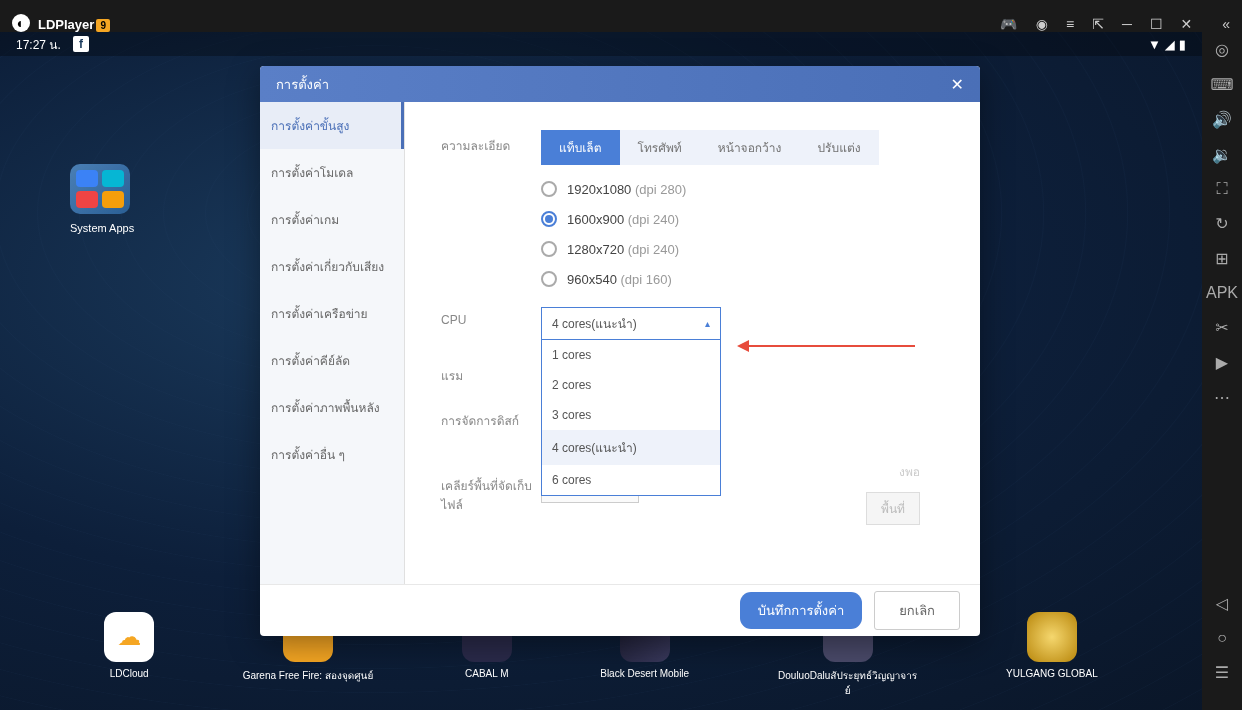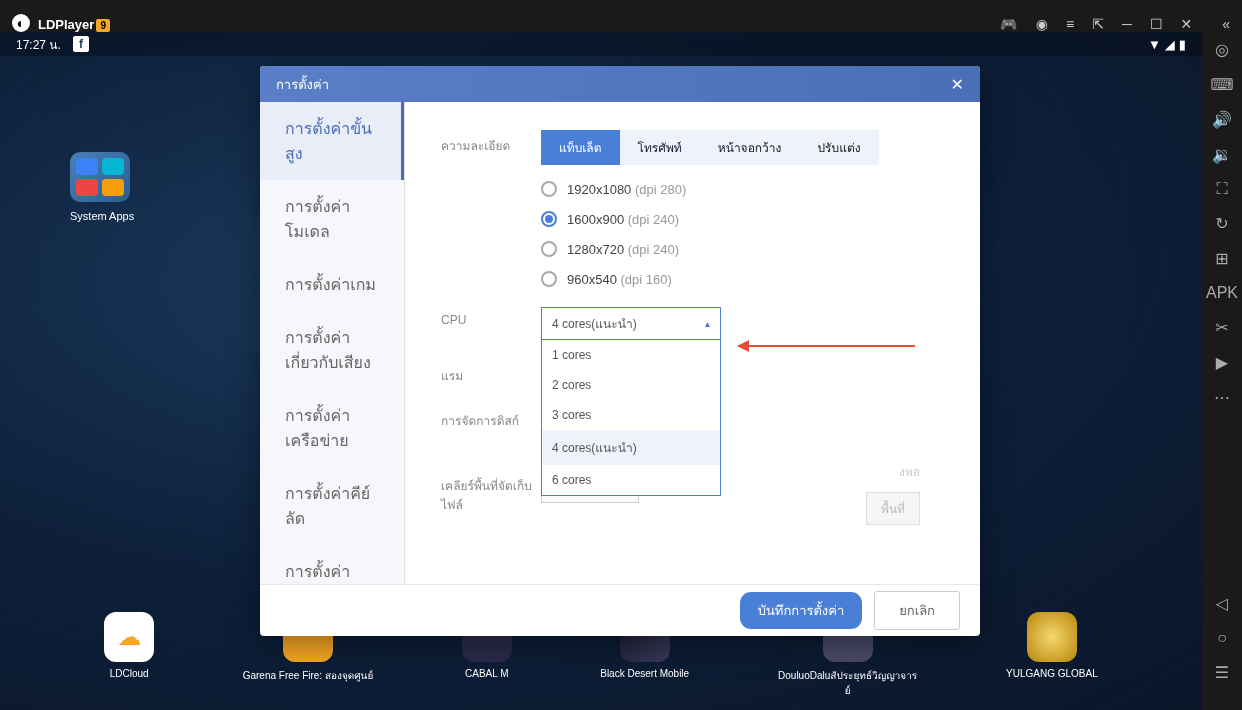--- a/index.html
+++ b/index.html
@@ -14,21 +14,21 @@
 .titlebar-right{margin-left:auto;display:flex;gap:18px;align-items:center}
 .tb-icon{color:#ccc;font-size:14px;cursor:pointer}
 .right-toolbar{position:absolute;right:0;top:32px;width:40px;height:calc(100% - 32px);background:#1a1a1a;display:flex;flex-direction:column;align-items:center;padding-top:8px;gap:16px;z-index:10}
 .rt-icon{color:#aaa;font-size:16px;cursor:pointer}
 .rt-spacer{flex:1}
 .status-bar{position:relative;height:24px;background:rgba(0,0,0,0.3);display:flex;align-items:center;padding:0 16px;z-index:5;width:calc(100% - 40px)}
 .status-time{color:#fff;font-size:12px}
 .fb-icon{width:16px;height:16px;background:#fff;color:#1a3a5c;display:flex;align-items:center;justify-content:center;font-weight:bold;font-size:12px;margin-left:12px;border-radius:2px}
 .status-right{margin-left:auto;display:flex;gap:4px;color:#fff;font-size:13px}
 .main-area{position:relative;width:calc(100% - 40px);height:calc(100% - 56px);z-index:5}
-.desktop-icons{position:absolute;top:96px;left:70px}
+.desktop-icons{position:absolute;top:108px;left:70px}
 .folder-icon{width:60px;height:50px;background:linear-gradient(135deg,#4a7fb5,#2a5f95);border-radius:10px;display:grid;grid-template-columns:1fr 1fr;grid-template-rows:1fr 1fr;gap:4px;padding:6px}
 .folder-inner{border-radius:4px}
 .fi1{background:#3b82f6}.fi2{background:#06b6d4}.fi3{background:#ef4444}.fi4{background:#f59e0b}
 .folder-label{color:#fff;font-size:11px;text-align:center;margin-top:8px}
 .dock{position:absolute;bottom:12px;left:0;right:0;display:flex;justify-content:space-around;padding:0 60px}
 .dock-item{display:flex;flex-direction:column;align-items:center;gap:6px}
 .dock-icon{width:50px;height:50px;border-radius:12px;background:#fff}
 .dock-icon.d1{background:#fff;display:flex;align-items:center;justify-content:center}
 .dock-icon.d1::after{content:"☁";font-size:24px;color:#f5a623}
 .dock-icon.d2{background:#f5a623}
@@ -36,28 +36,28 @@
 .dock-icon.d4{background:linear-gradient(135deg,#1a1a2e,#3a3a5e)}
 .dock-icon.d5{background:#8b5a3c}
 .dock-icon.d6{background:#4a4a6a}
 .dock-icon.d7{background:radial-gradient(circle,#f5d76e,#b8860b)}
 .dock-label{color:#fff;font-size:10px;text-align:center;max-width:140px}
 .modal{position:absolute;top:10px;left:260px;width:720px;height:570px;background:#fff;border-radius:4px;box-shadow:0 8px 32px rgba(0,0,0,0.4);z-index:100;display:flex;flex-direction:column}
 .modal-header{height:36px;background:linear-gradient(90deg,#5a7fc7,#4a6fb7);display:flex;align-items:center;padding:0 16px;color:#fff;font-size:13px;border-radius:4px 4px 0 0}
 .close-btn{margin-left:auto;color:#fff;font-size:16px;cursor:pointer}
 .modal-body{display:flex;flex:1;overflow:hidden}
 .sidebar{width:145px;background:#f5f7fa;border-right:1px solid #e0e0e0;display:flex;flex-direction:column}
-.sidebar-item{padding:14px 25px;font-size:16px;color:#666;cursor:pointer}
+.sidebar-item{padding:14px 11px;font-size:12px;color:#666;cursor:pointer}
 .sidebar-item.active{background:#e8edf7;color:#4a6fb7;border-right:3px solid #4a6fb7}
 .content{flex:1;padding:28px 36px;overflow-y:auto;position:relative}
 .row{display:flex;align-items:flex-start;margin-bottom:20px}
 .row-label{width:100px;font-size:12px;color:#888;padding-top:6px}
 .row-content{flex:1}
 .tabs{display:flex;gap:0}
-.tab{padding:8px 18px;font-size:12px;color:#0f172a;background:#eef2fa;cursor:pointer}
+.tab{padding:8px 18px;font-size:12px;color:#737373;background:#eef2fa;cursor:pointer}
 .tab.active{background:#4a7fd7;color:#fff}
 .radio-group{display:flex;flex-direction:column;gap:14px;margin-top:8px}
 .radio-item{display:flex;align-items:center;gap:10px;cursor:pointer}
 .radio{width:16px;height:16px;border:2px solid #aaa;border-radius:50%;display:flex;align-items:center;justify-content:center}
 .radio.checked{border-color:#4a7fd7}
 .radio.checked::after{content:"";width:8px;height:8px;background:#4a7fd7;border-radius:50%}
 .radio-label{font-size:13px;color:#444}
 .dpi{color:#999}
 .dropdown{position:relative;width:180px}
 .dropdown-trigger{border:1px solid #4a7fd7;padding:6px 10px;font-size:12px;color:#555;display:flex;align-items:center;cursor:pointer;background:#fff}

